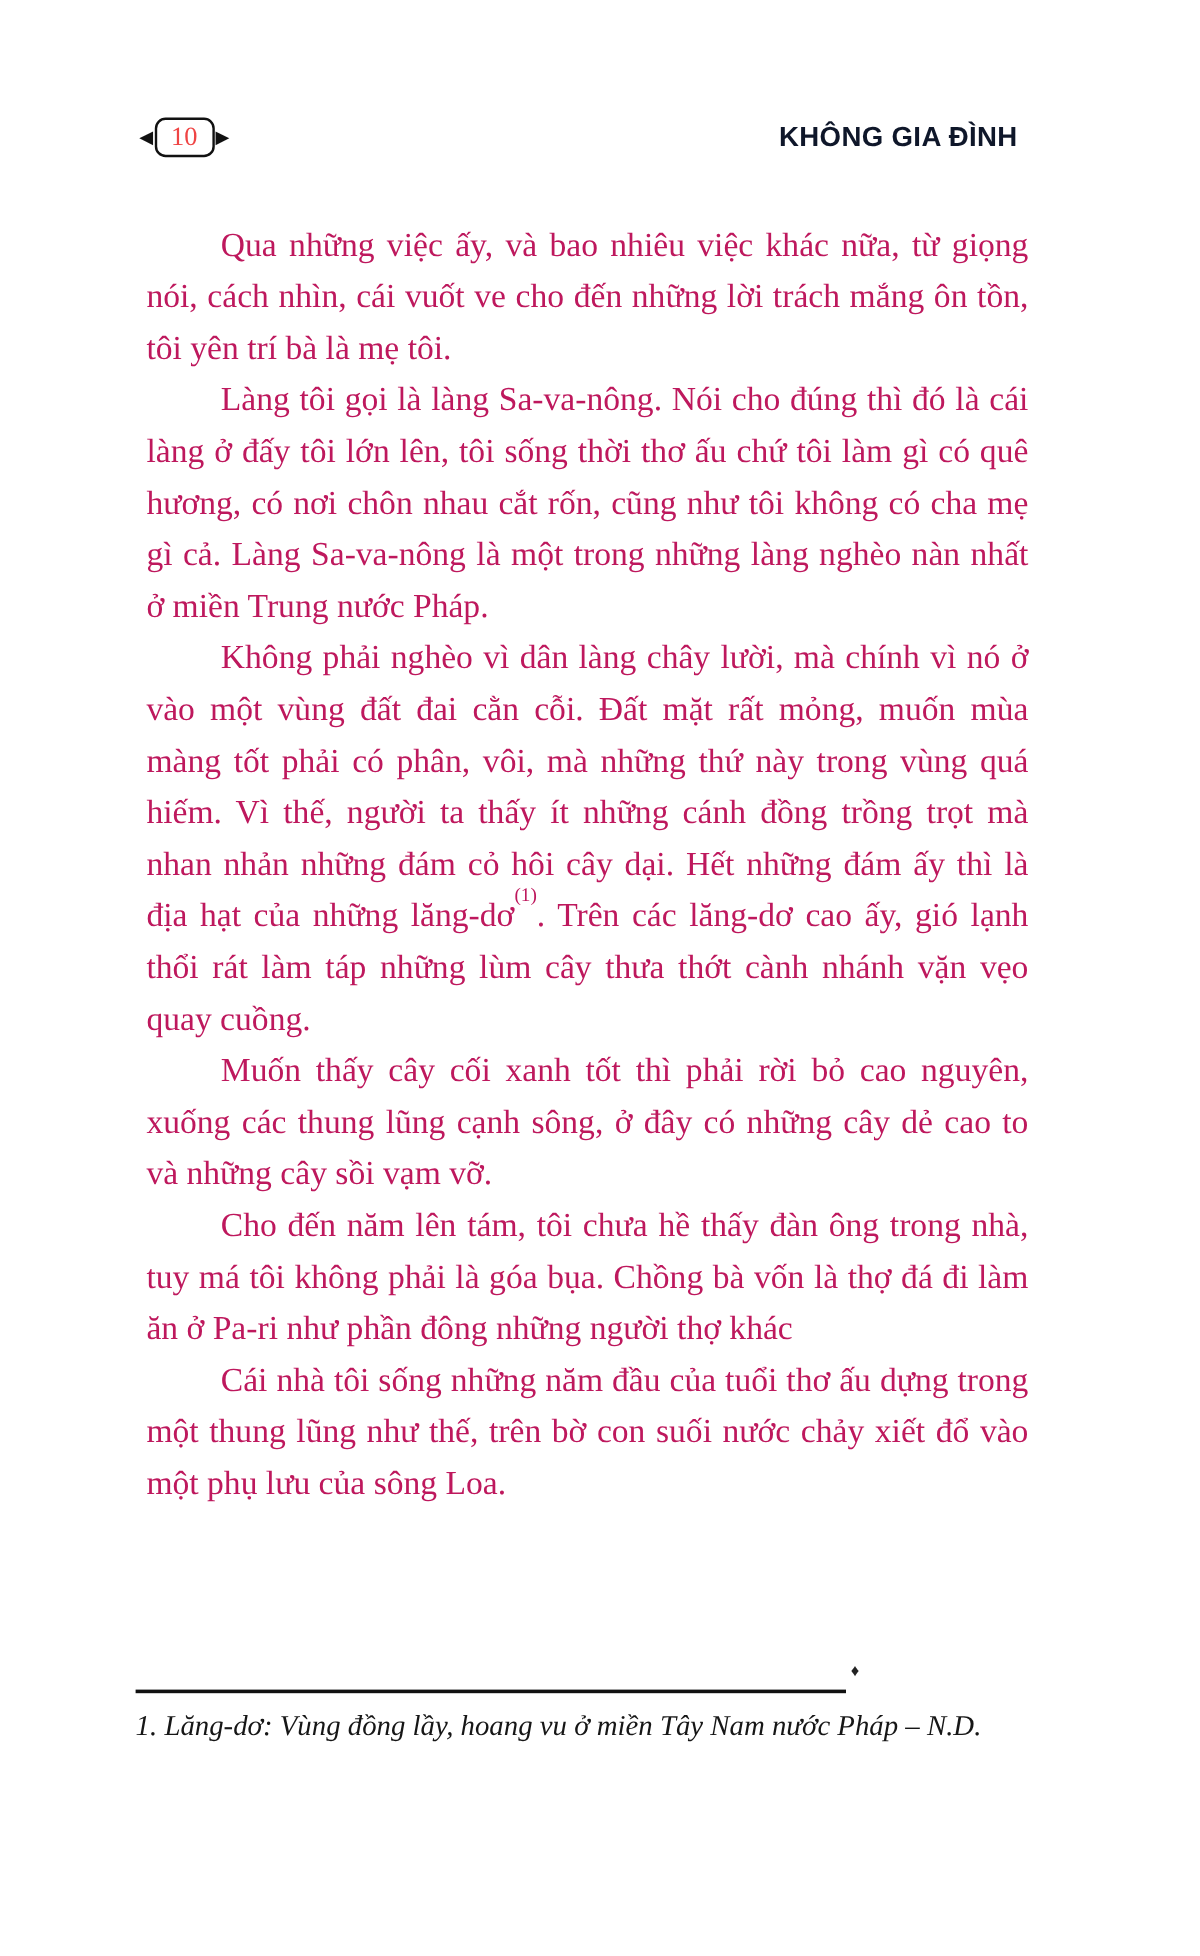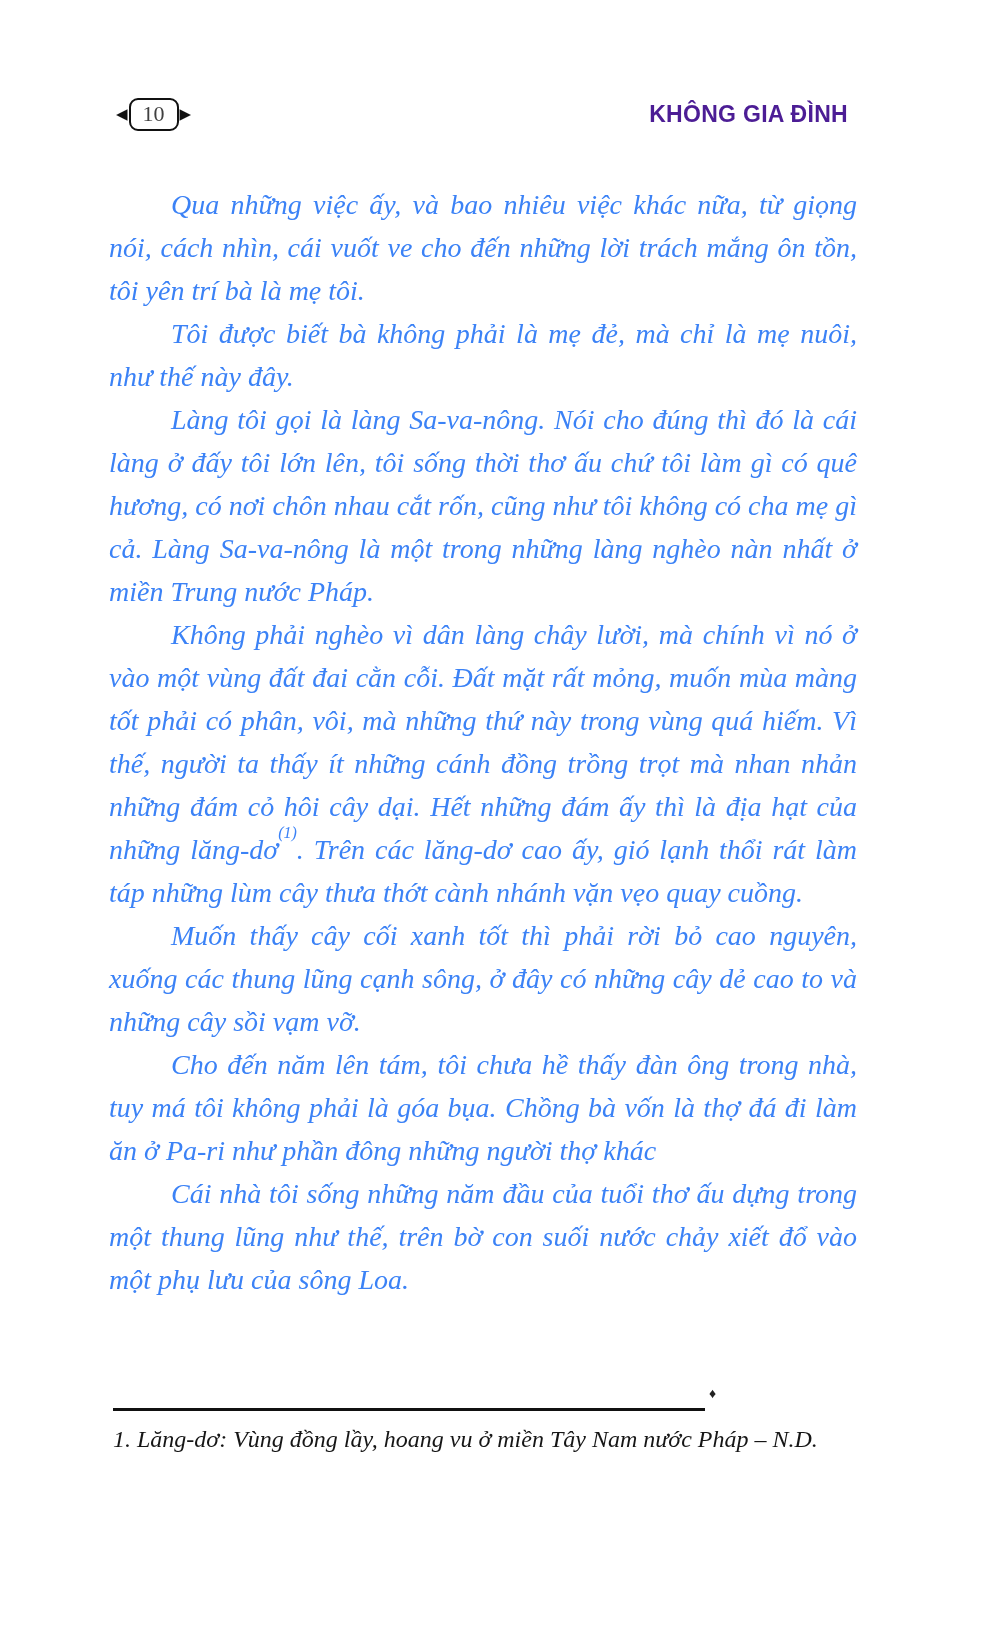--- a/index.html
+++ b/index.html
@@ -39,39 +39,38 @@
     font-family: "DejaVu Sans", sans-serif;
   }
   .number-box {
     display: inline-block;
     border: 2.5px solid #111;
     border-radius: 9px;
     padding: 1px 12px 2px 12px;
     font-size: 22px;
     line-height: 26px;
     font-family: "Liberation Serif", serif;
-    color: #404040;
+    color: #ef4444;
   }
   .book-title {
     font-family: "Liberation Sans", sans-serif;
     font-weight: 700;
     font-size: 23px;
     letter-spacing: 0.3px;
-    color: #4c1d95;
+    color: #0f172a;
   }
   .page-body {
     position: absolute;
     top: 183px;
-    left: 109px;
+    left: 122px;
     right: 143px;
     text-align: justify;
     font-size: 28px;
     line-height: 43px;
-    color: #3b82f6;
-    font-style: italic;
+    color: #be185d;
   }
   .para {
     margin: 0;
     text-indent: 62px;
   }
   .fn-ref {
     font-size: 16px;
     line-height: 0;
     position: relative;
     top: -11px;
@@ -112,21 +111,20 @@
     <div class="page-number-badge">
       <span class="arrow">◀</span>
       <span class="number-box">10</span>
       <span class="arrow">▶</span>
     </div>
     <div class="book-title">KHÔNG GIA ĐÌNH</div>
   </header>
 
   <main class="page-body">
     <p class="para">Qua những việc ấy, và bao nhiêu việc khác nữa, từ giọng nói, cách nhìn, cái vuốt ve cho đến những lời trách mắng ôn tồn, tôi yên trí bà là mẹ tôi.</p>
-    <p class="para">Tôi được biết bà không phải là mẹ đẻ, mà chỉ là mẹ nuôi, như thế này đây.</p>
     <p class="para">Làng tôi gọi là làng Sa-va-nông. Nói cho đúng thì đó là cái làng ở đấy tôi lớn lên, tôi sống thời thơ ấu chứ tôi làm gì có quê hương, có nơi chôn nhau cắt rốn, cũng như tôi không có cha mẹ gì cả. Làng Sa-va-nông là một trong những làng nghèo nàn nhất ở miền Trung nước Pháp.</p>
     <p class="para"><span>Không phải nghèo vì dân làng chây lười, mà chính vì nó ở vào một vùng đất đai cằn cỗi. Đất mặt rất mỏng, muốn mùa màng tốt phải có phân, vôi, mà những thứ này trong vùng quá hiếm. Vì thế, người ta thấy ít những cánh đồng trồng trọt mà nhan nhản những đám cỏ hôi cây dại. Hết những đám ấy thì là địa hạt của những lăng-dơ</span><sup class="fn-ref">(1)</sup><span>. Trên các lăng-dơ cao ấy, gió lạnh thổi rát làm táp những lùm cây thưa thớt cành nhánh vặn vẹo quay cuồng.</span></p>
     <p class="para">Muốn thấy cây cối xanh tốt thì phải rời bỏ cao nguyên, xuống các thung lũng cạnh sông, ở đây có những cây dẻ cao to và những cây sồi vạm vỡ.</p>
     <p class="para">Cho đến năm lên tám, tôi chưa hề thấy đàn ông trong nhà, tuy má tôi không phải là góa bụa. Chồng bà vốn là thợ đá đi làm ăn ở Pa-ri như phần đông những người thợ khác</p>
     <p class="para">Cái nhà tôi sống những năm đầu của tuổi thơ ấu dựng trong một thung lũng như thế, trên bờ con suối nước chảy xiết đổ vào một phụ lưu của sông Loa.</p>
   </main>
 
   <footer class="footnote-area">
     <span class="decorative-mark">♦</span>
     <div class="footnote-rule"></div>

